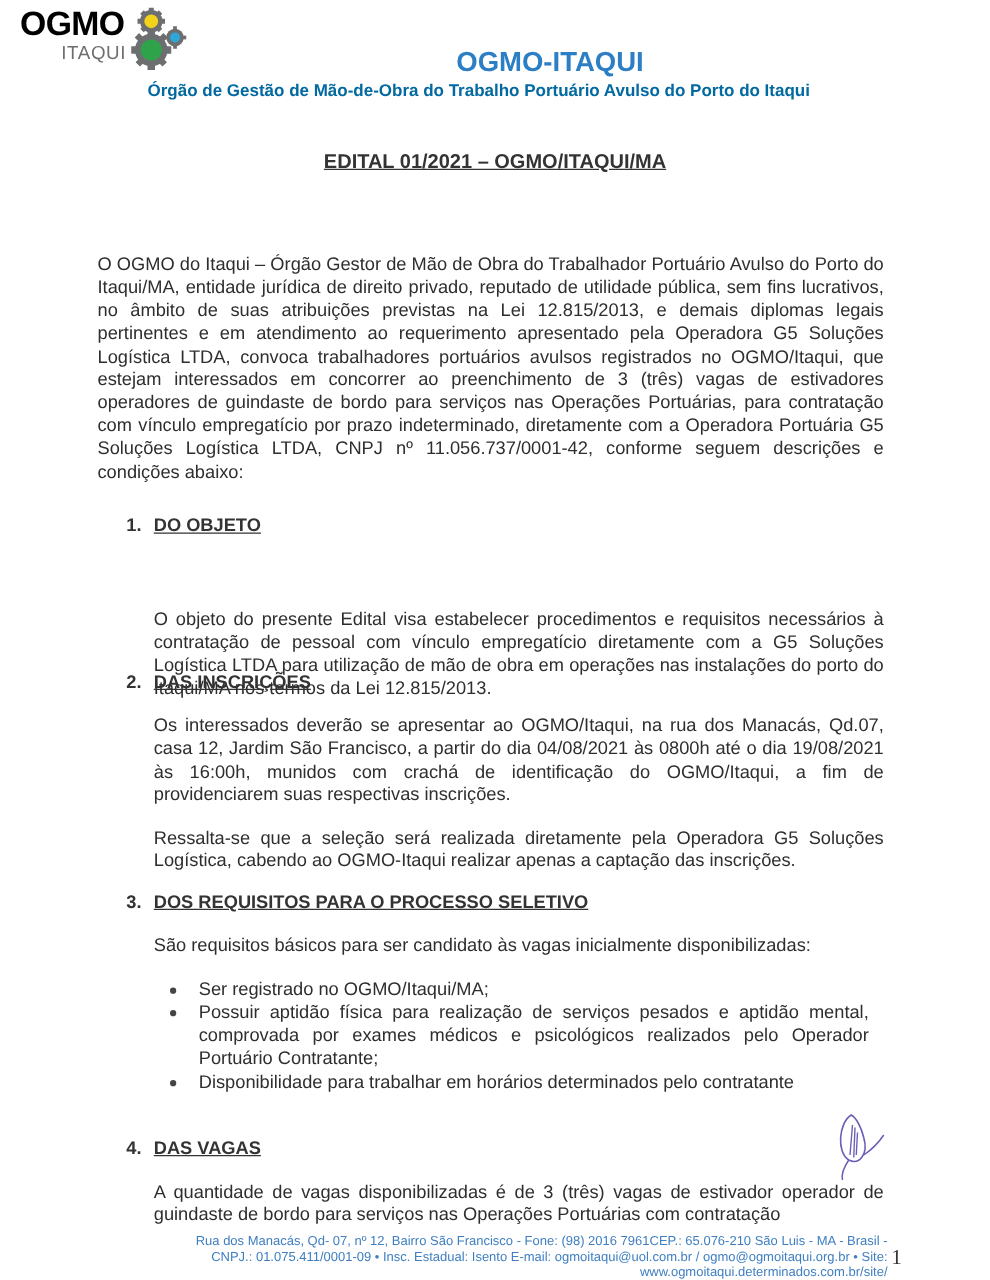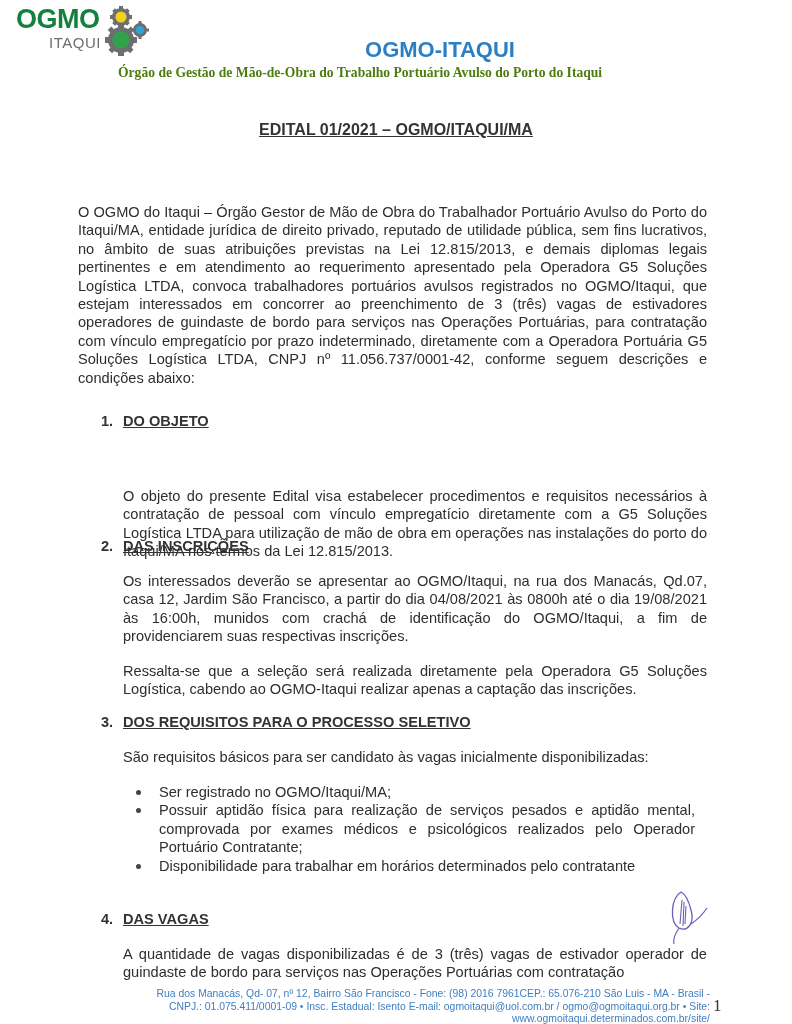--- a/index.html
+++ b/index.html
@@ -3,35 +3,35 @@
   <meta charset="utf-8">
   <style>
     html, body { margin: 0; padding: 0; background: #ffffff; }
     body {
       width: 792px; height: 1024px; position: relative; overflow: hidden;
       font-family: "Liberation Sans", sans-serif; color: #2b2b2b;
     }
     .logo { position: absolute; left: 16px; top: 4px; width: 145px; height: 52px; }
     .logo-text-ogmo {
       position: absolute; left: 0; top: 0; font-weight: bold; font-size: 27px;
-      color: #15803d; letter-spacing: -0.5px; line-height: 30px;
+      color: #000000; letter-spacing: -0.5px; line-height: 30px;
     }
     .logo-text-itaqui {
       position: absolute; left: 33px; top: 30px; font-size: 15px; color: #6d6e70;
       line-height: 18px; letter-spacing: 0.5px;
     }
     .logo svg { position: absolute; left: 88px; top: 2px; }
     .org-title {
       position: absolute; left: 16px; width: 792px; top: 37px; text-align: center;
       padding-left: 56px; box-sizing: border-box;
       font-weight: bold; font-size: 22px; color: #2c7fc4; line-height: 26px;
     }
     .org-subtitle {
       position: absolute; left: 118px; top: 65px; font-weight: bold; font-size: 13.6px;
-      color: #4d7c0f; line-height: 16px; white-space: nowrap; font-family: Liberation Serif, serif;
+      color: #0369a1; line-height: 16px; white-space: nowrap;
     }
     .doc-title {
       position: absolute; left: 0; width: 792px; top: 120px; text-align: center;
       font-weight: bold; font-size: 16px; text-decoration: underline; color: #333;
       line-height: 20px;
     }
     .para {
       position: absolute; font-size: 14.6px; line-height: 18.4px; text-align: justify;
       color: #2e2e2e;
     }

